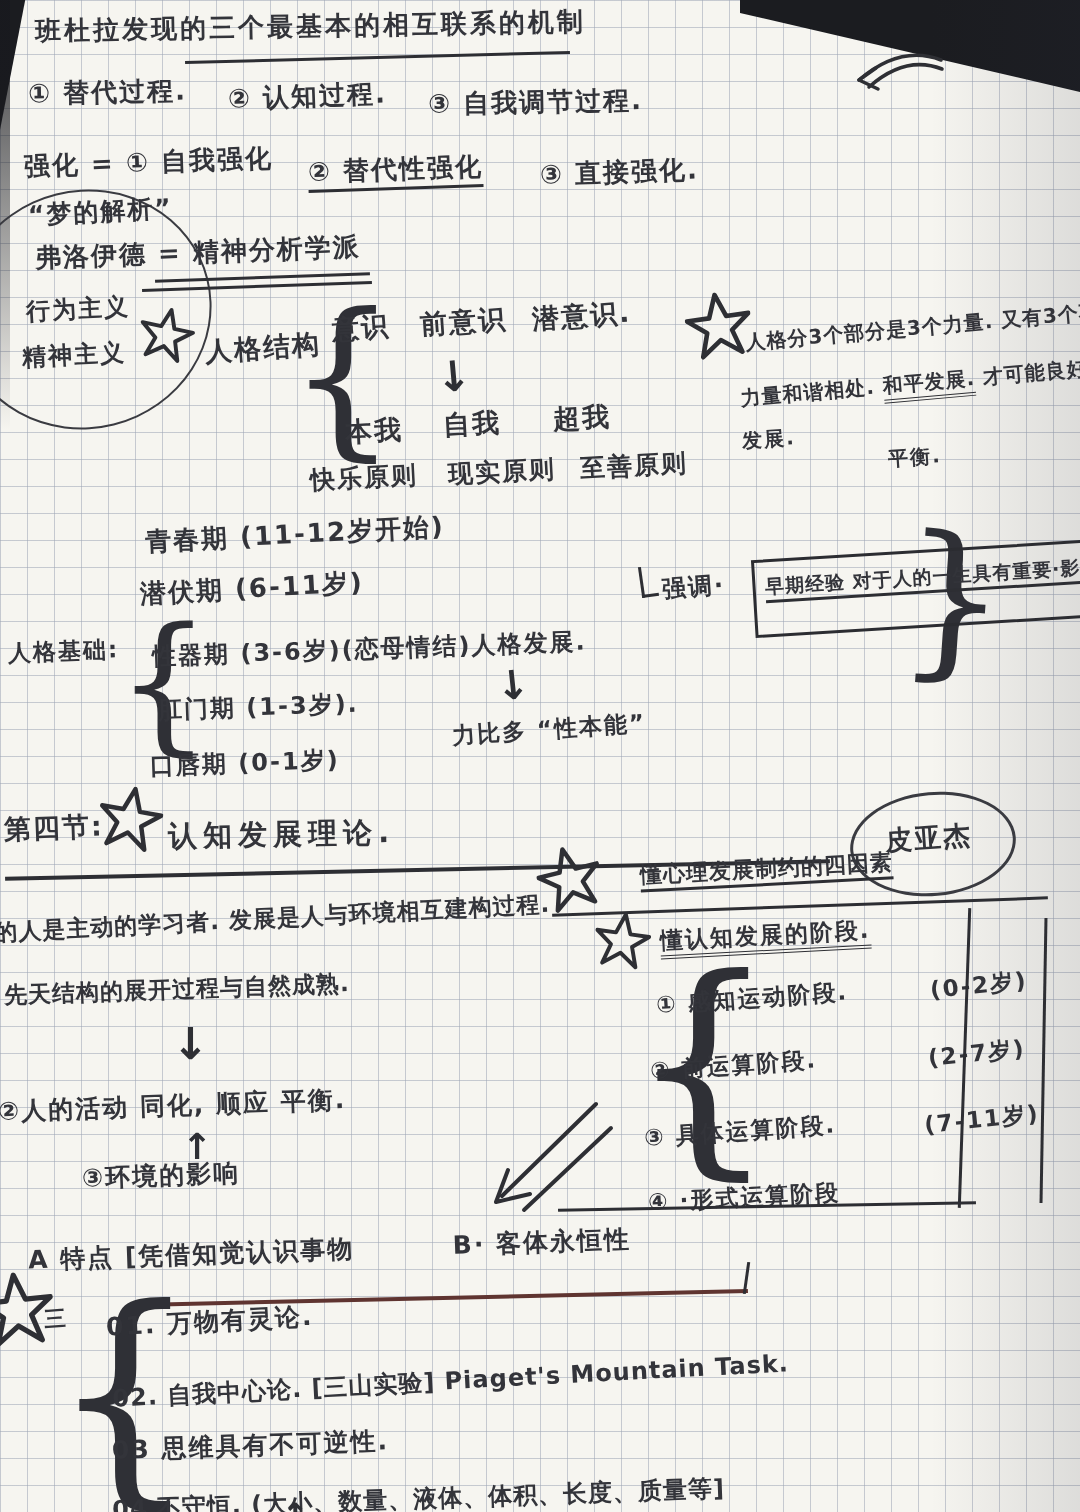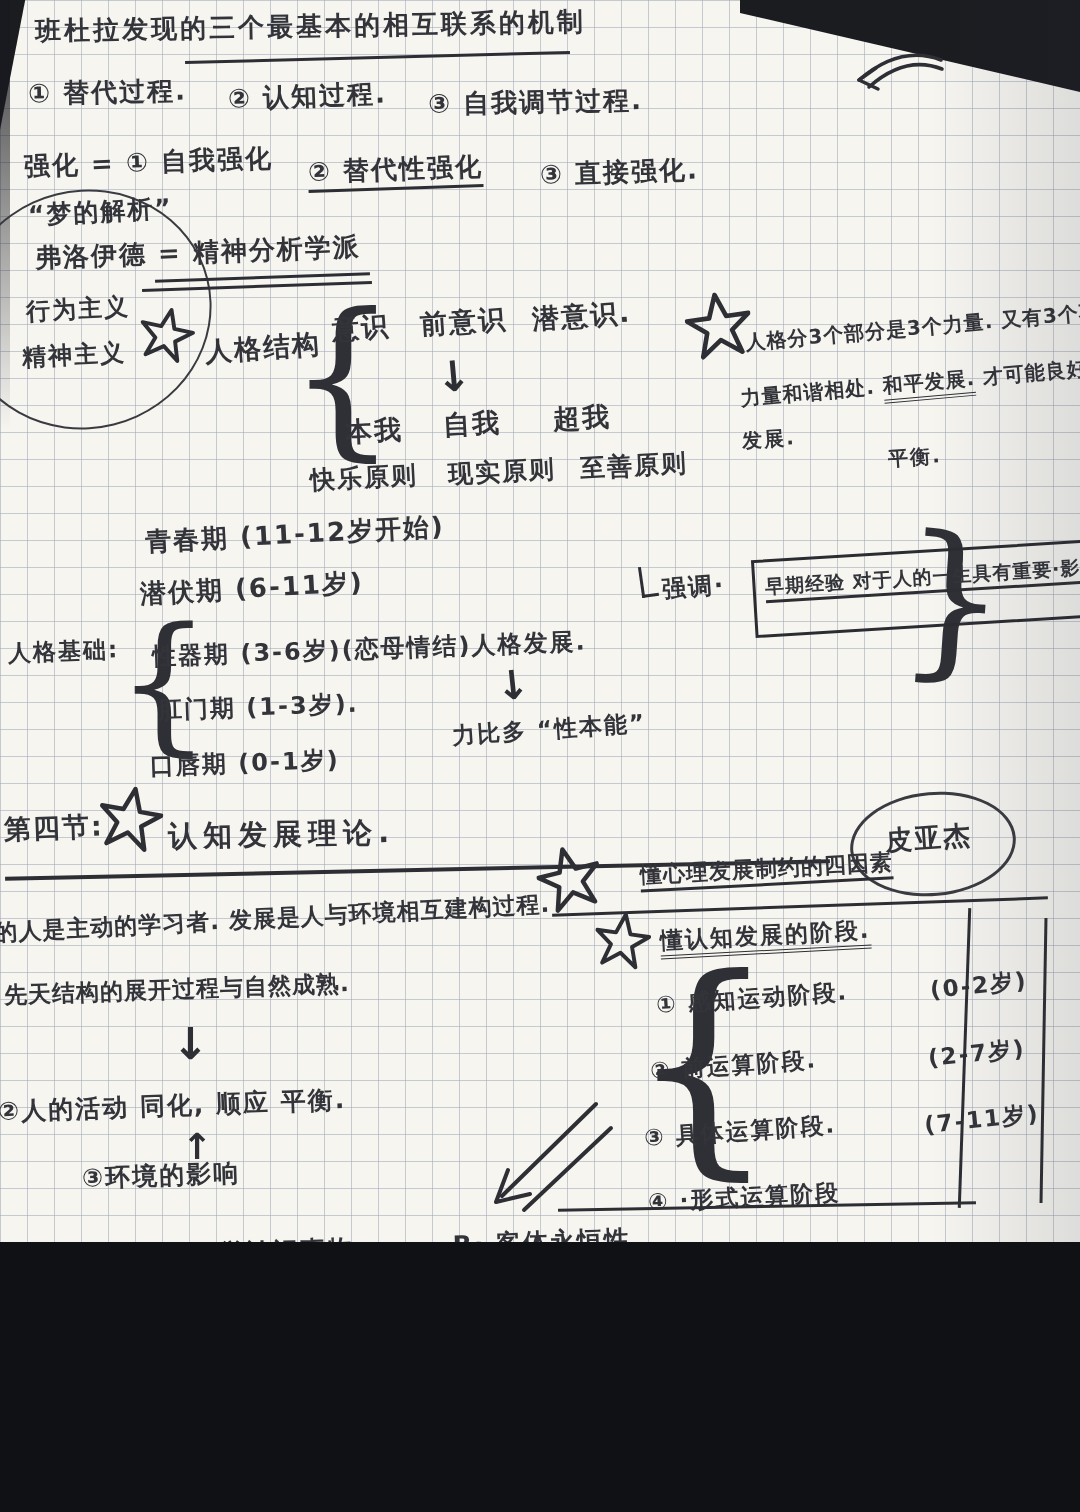--- a/index.html
+++ b/index.html
@@ -1,17 +1,17 @@
 <!DOCTYPE html>
 <html><head>
 <meta charset="utf-8">
 <style>
   html,body{margin:0;padding:0;background:#101114;}
   #page{
-    position:relative;width:1080px;height:1242px;overflow:hidden;
+    position:relative;width:1080px;height:1512px;overflow:hidden;
     background-color:#f6f5f0;
     background-image:
       linear-gradient(rgba(158,166,182,0.55) 1px, transparent 1px),
       linear-gradient(90deg, rgba(158,166,182,0.55) 1px, transparent 1px);
     background-size:27px 27px;
     font-family:"DejaVu Sans", sans-serif;
   }
   .t{position:absolute;white-space:nowrap;font-weight:600;color:#33343a;letter-spacing:2px;line-height:1.15;}
   .u1{border-bottom:3px solid #2d2e33;padding-bottom:2px;}
   .u2{border-bottom:4px double #2d2e33;padding-bottom:2px;}

